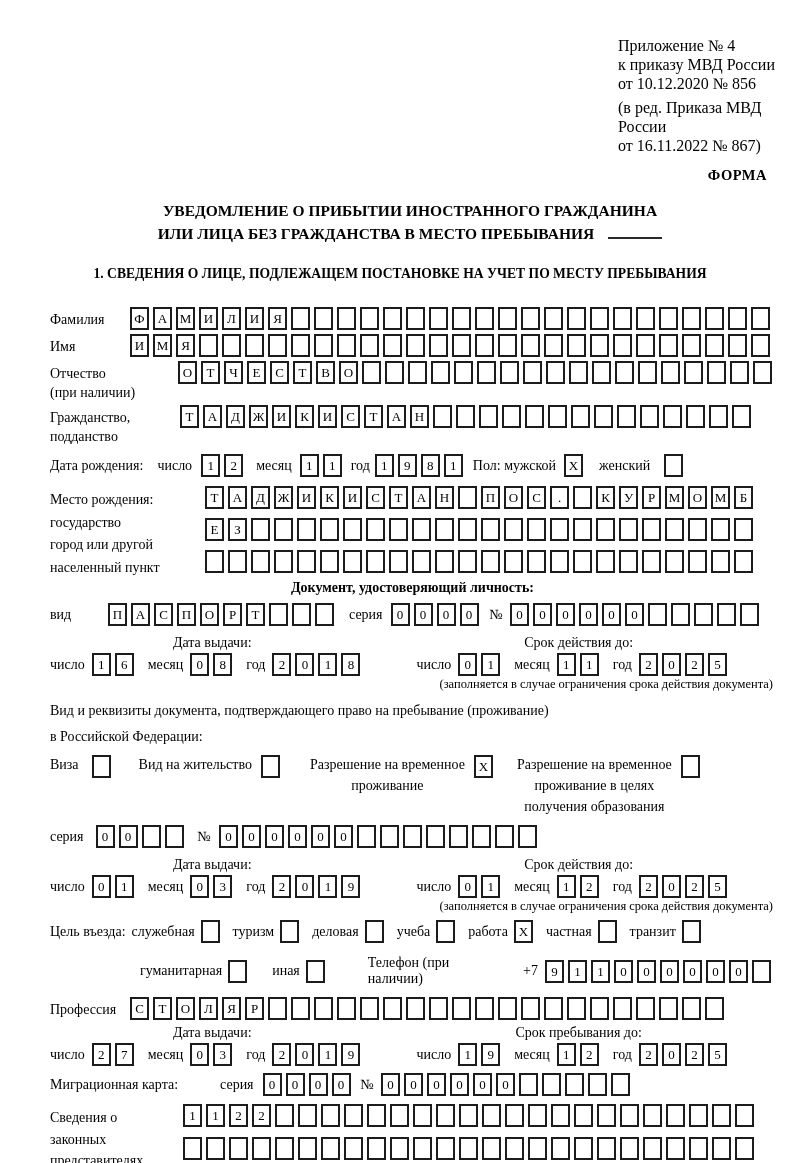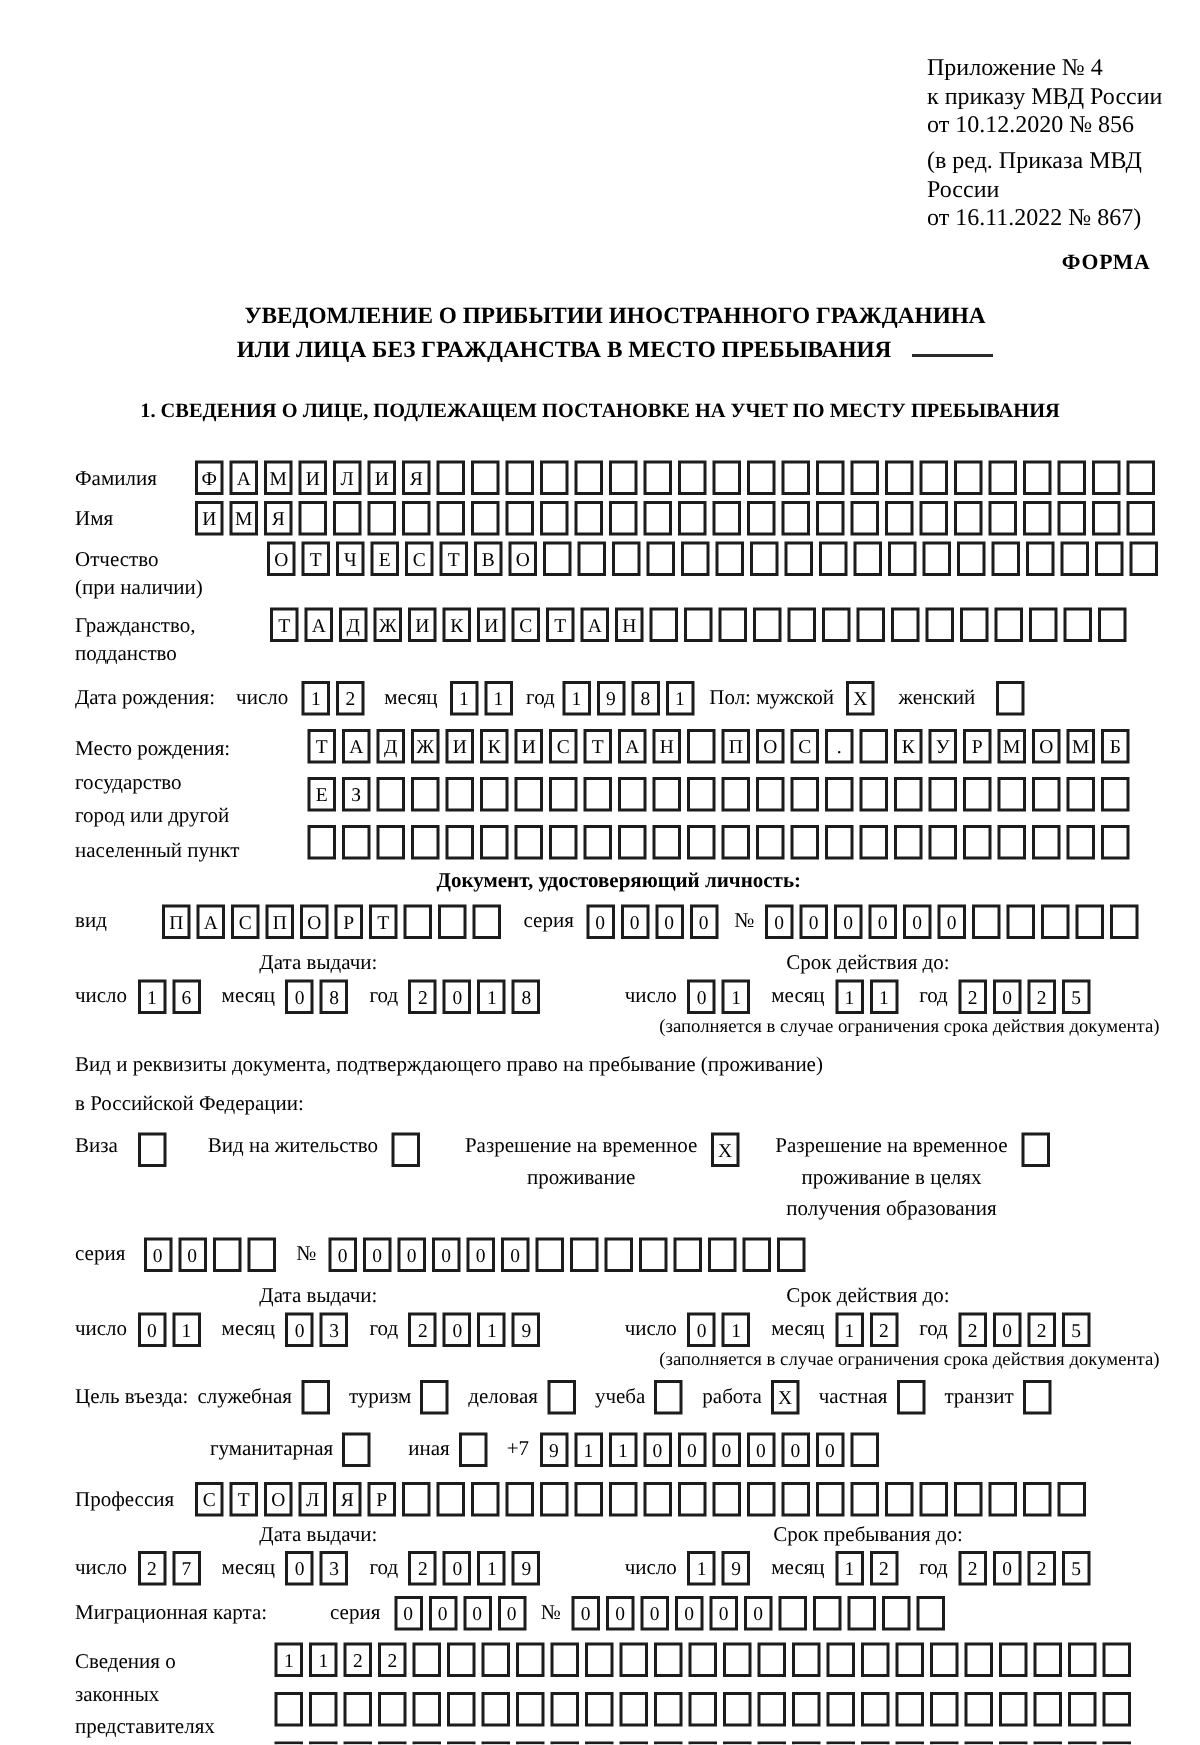--- a/index.html
+++ b/index.html
@@ -578,20 +578,21 @@
           <span class="boxes">
             <span class="cbox"></span>
           </span>
         </span>
       <span class="pitem" style="margin-left:12px;">
           <span class="plabel">иная</span>
           <span class="boxes">
             <span class="cbox"></span>
           </span>
         </span>
+      <span style="margin-left:30px;margin-right:24px;">Телефон (при наличии)</span>
       <span style="margin-right:7px;">+7</span>
       <span class="boxes">
           <span class="cbox">9</span>
           <span class="cbox">1</span>
           <span class="cbox">1</span>
           <span class="cbox">0</span>
           <span class="cbox">0</span>
           <span class="cbox">0</span>
           <span class="cbox">0</span>
           <span class="cbox">0</span>

